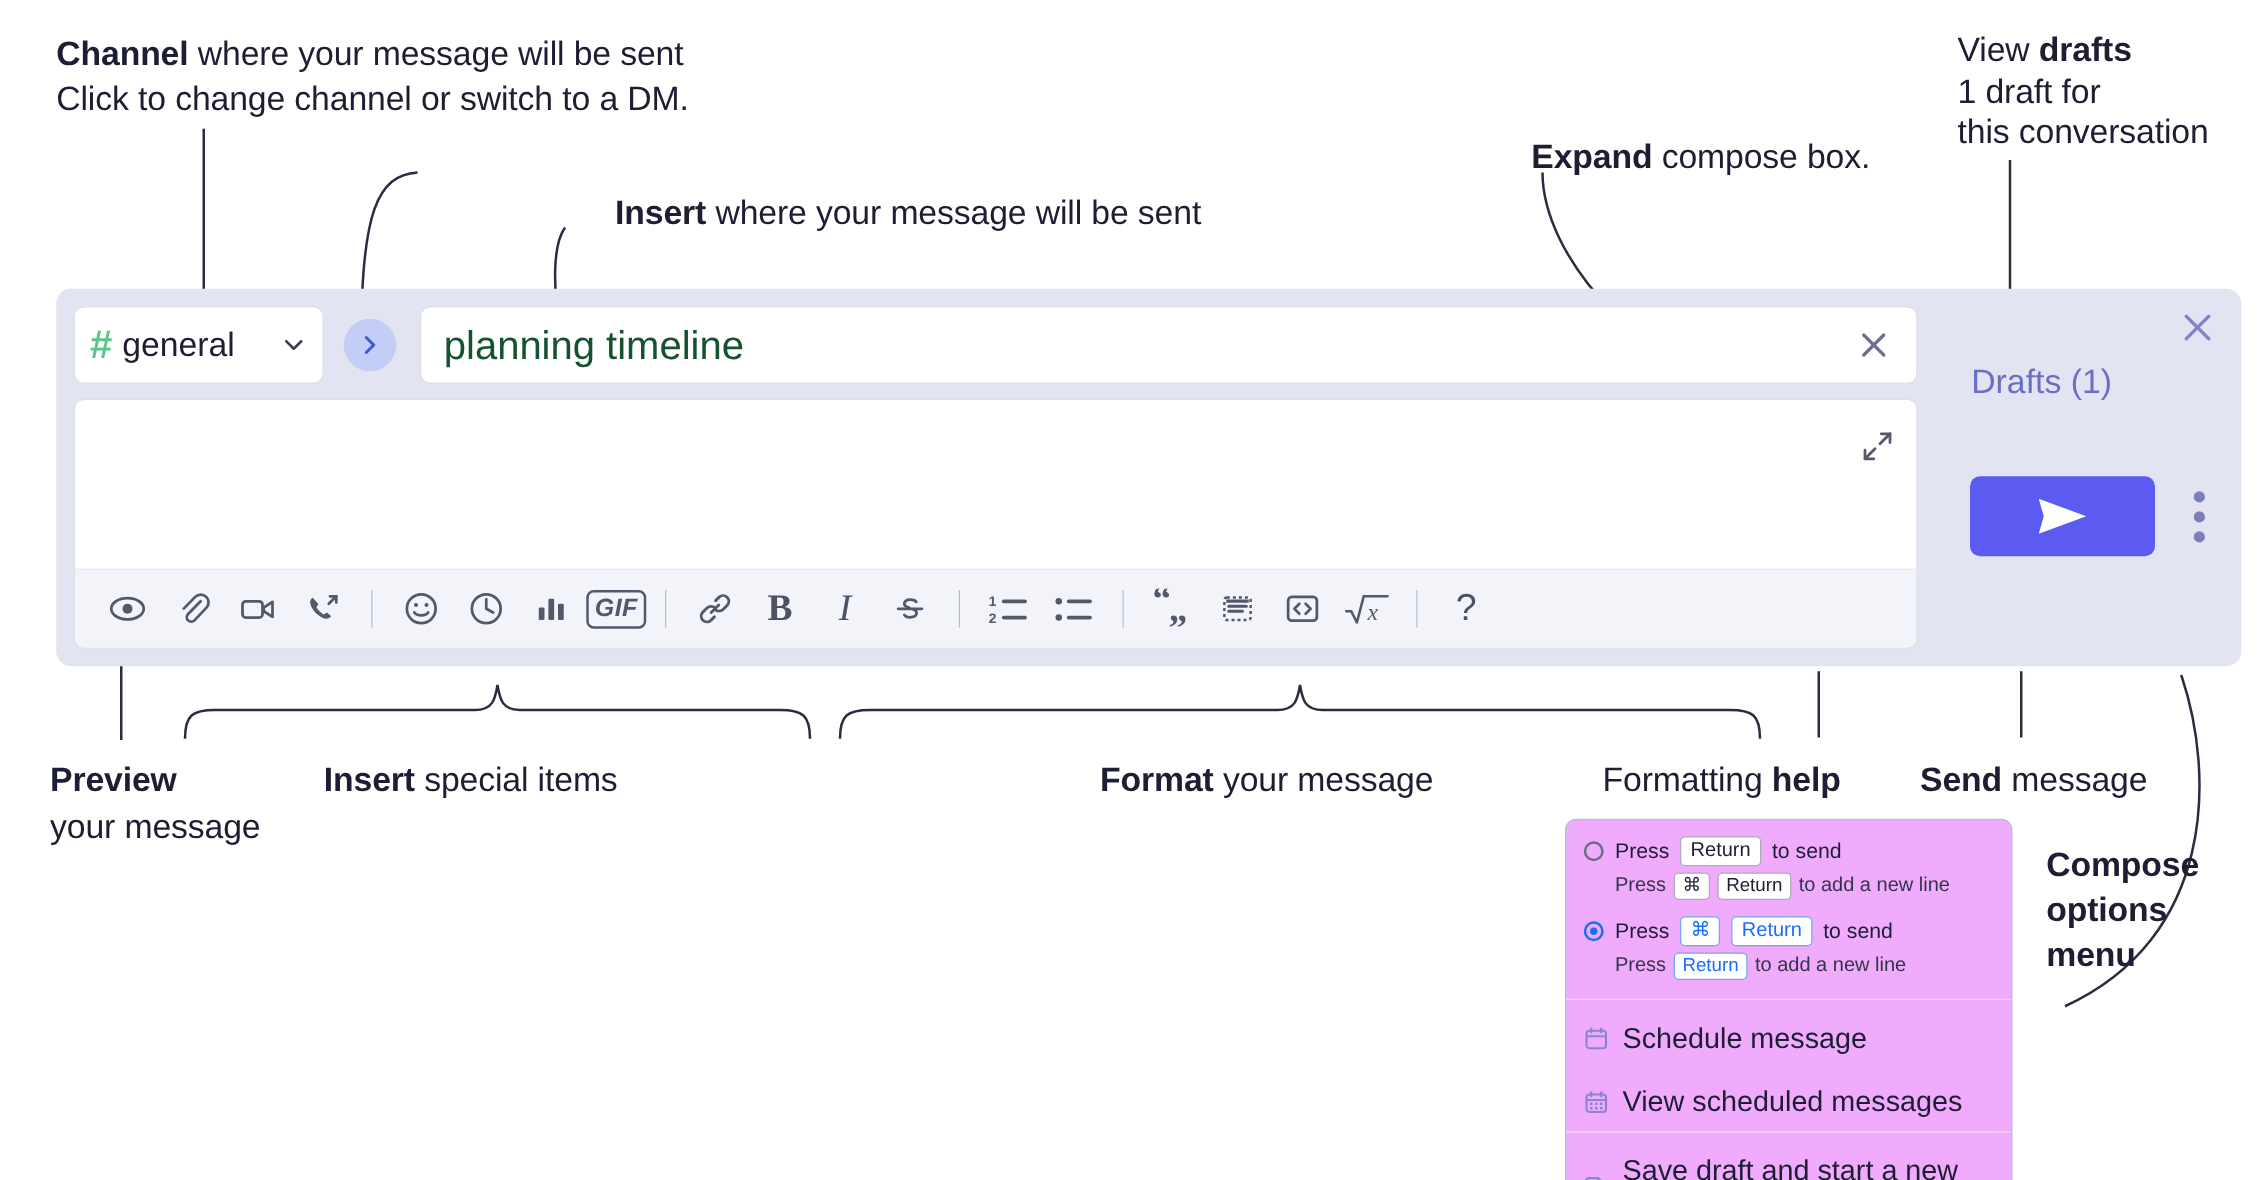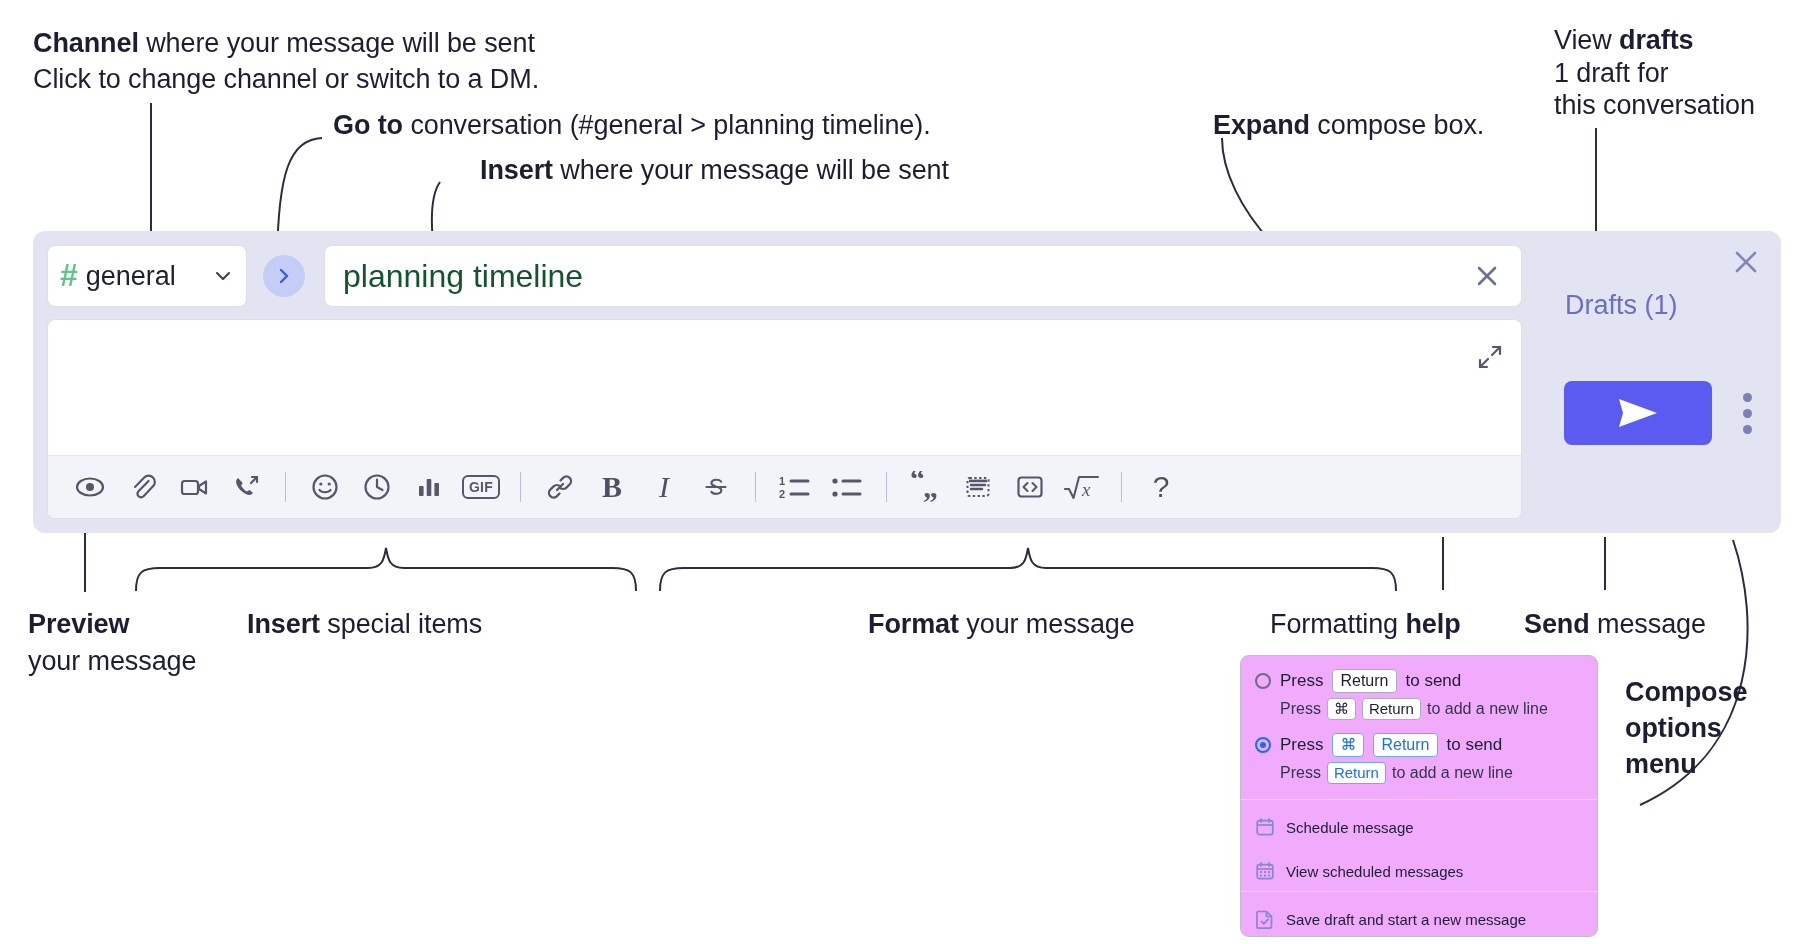--- a/index.html
+++ b/index.html
@@ -4,21 +4,21 @@
 <style>
   html,body{margin:0;padding:0;}
   body{
     width:1814px;height:944px;
     background:#ffffff;
     font-family:"Liberation Sans", sans-serif;
     color:#1f2033;
     position:relative;
     overflow:hidden;
   }
-  .stage{position:absolute;left:0;top:0;width:1502px;height:944px;}
+  .stage{position:absolute;left:12px;top:0;width:1502px;height:944px;}
 
   
   .ann{
     position:absolute;
     font-size:27px;
     line-height:36px;
     color:#1d1e33;
     white-space:nowrap;
     letter-spacing:-0.1px;
   }
@@ -109,22 +109,22 @@
   }
   .tb{
     width:52px;height:44px;
     display:flex;align-items:center;justify-content:center;
     cursor:pointer;flex:none;
   }
   .tb svg{display:block;}
   .tb-sep{width:1px;height:30px;background:#b9bdcd;margin:0 13px;flex:none;}
   .gifbox{
     border:2px solid #55586a;border-radius:6px;
-    font-size:14px;font-weight:700;color:#55586a;
-    padding:2px 5px;letter-spacing:0.3px;
+    font-size:20px;font-weight:700;color:#55586a;
+    padding:2px 5px;letter-spacing:0.3px;font-style:italic;
   }
   .tb-letter{font-size:30px;color:#4d5163;line-height:1;}
   .tb-letter.b{font-weight:700;font-family:"Liberation Serif",serif;}
   .tb-letter.i{font-style:italic;font-family:"Liberation Serif",serif;}
   .qmark{font-size:30px;color:#4d5163;font-weight:500;}
 
   
   .drafts-link{
     position:absolute;left:1532px;top:333px;
     font-size:27px;color:#6b6fc4;cursor:pointer;white-space:nowrap;
@@ -173,21 +173,21 @@
     border:1px solid #a9adbd;border-radius:4px;
     padding:1px 7px;font-size:16px;line-height:20px;
     background:#fff;color:#1d1e33;
   }
   .kbd.blue{border-color:#6ea8fb;color:#1a6ef5;}
   .opt-sub{display:flex;align-items:center;gap:6px;padding:2px 14px 2px 39px;font-size:16px;color:#33354a;}
   .opt-sub .kbd{font-size:15px;padding:0px 6px;}
   .menu-sep{height:1px;background:#dfe1ea;margin:3px 0;}
   .menu-item{
     display:flex;align-items:center;gap:11px;
-    padding:7px 14px;cursor:pointer;font-size:15px;margin-top:10px;
+    padding:7px 14px;cursor:pointer;font-size:23px;margin-top:10px;
   }
   .menu-item svg{flex:none;display:block;}
 </style>
 </head>
 <body>
 
 <div class="stage">
 
   <svg class="lines" viewBox="0 0 1814 944">
     <g fill="none" stroke="#2b2c40" stroke-width="2">
@@ -226,23 +226,20 @@
     </g>
   </svg>
 
   <div class="ann" style="left:33px;top:25px;">
     <b>Channel</b><span> where your message will be sent</span>
   </div>
   <div class="ann it" style="left:33px;top:61px;">
     <span>Click to change channel or switch to a DM.</span>
   </div>
 
-  <div class="ann" style="left:333px;top:107px;">
-    <b>Go to</b><span> conversation (#general &gt; planning timeline).</span>
-  </div>
 
   <div class="ann" style="left:480px;top:152px;">
     <b>Insert</b><span> where your message will be sent</span>
   </div>
 
   <div class="ann" style="left:1213px;top:107px;">
     <b>Expand</b><span> compose box.</span>
   </div>
 
   <div class="ann" style="left:1554px;top:22px;">

